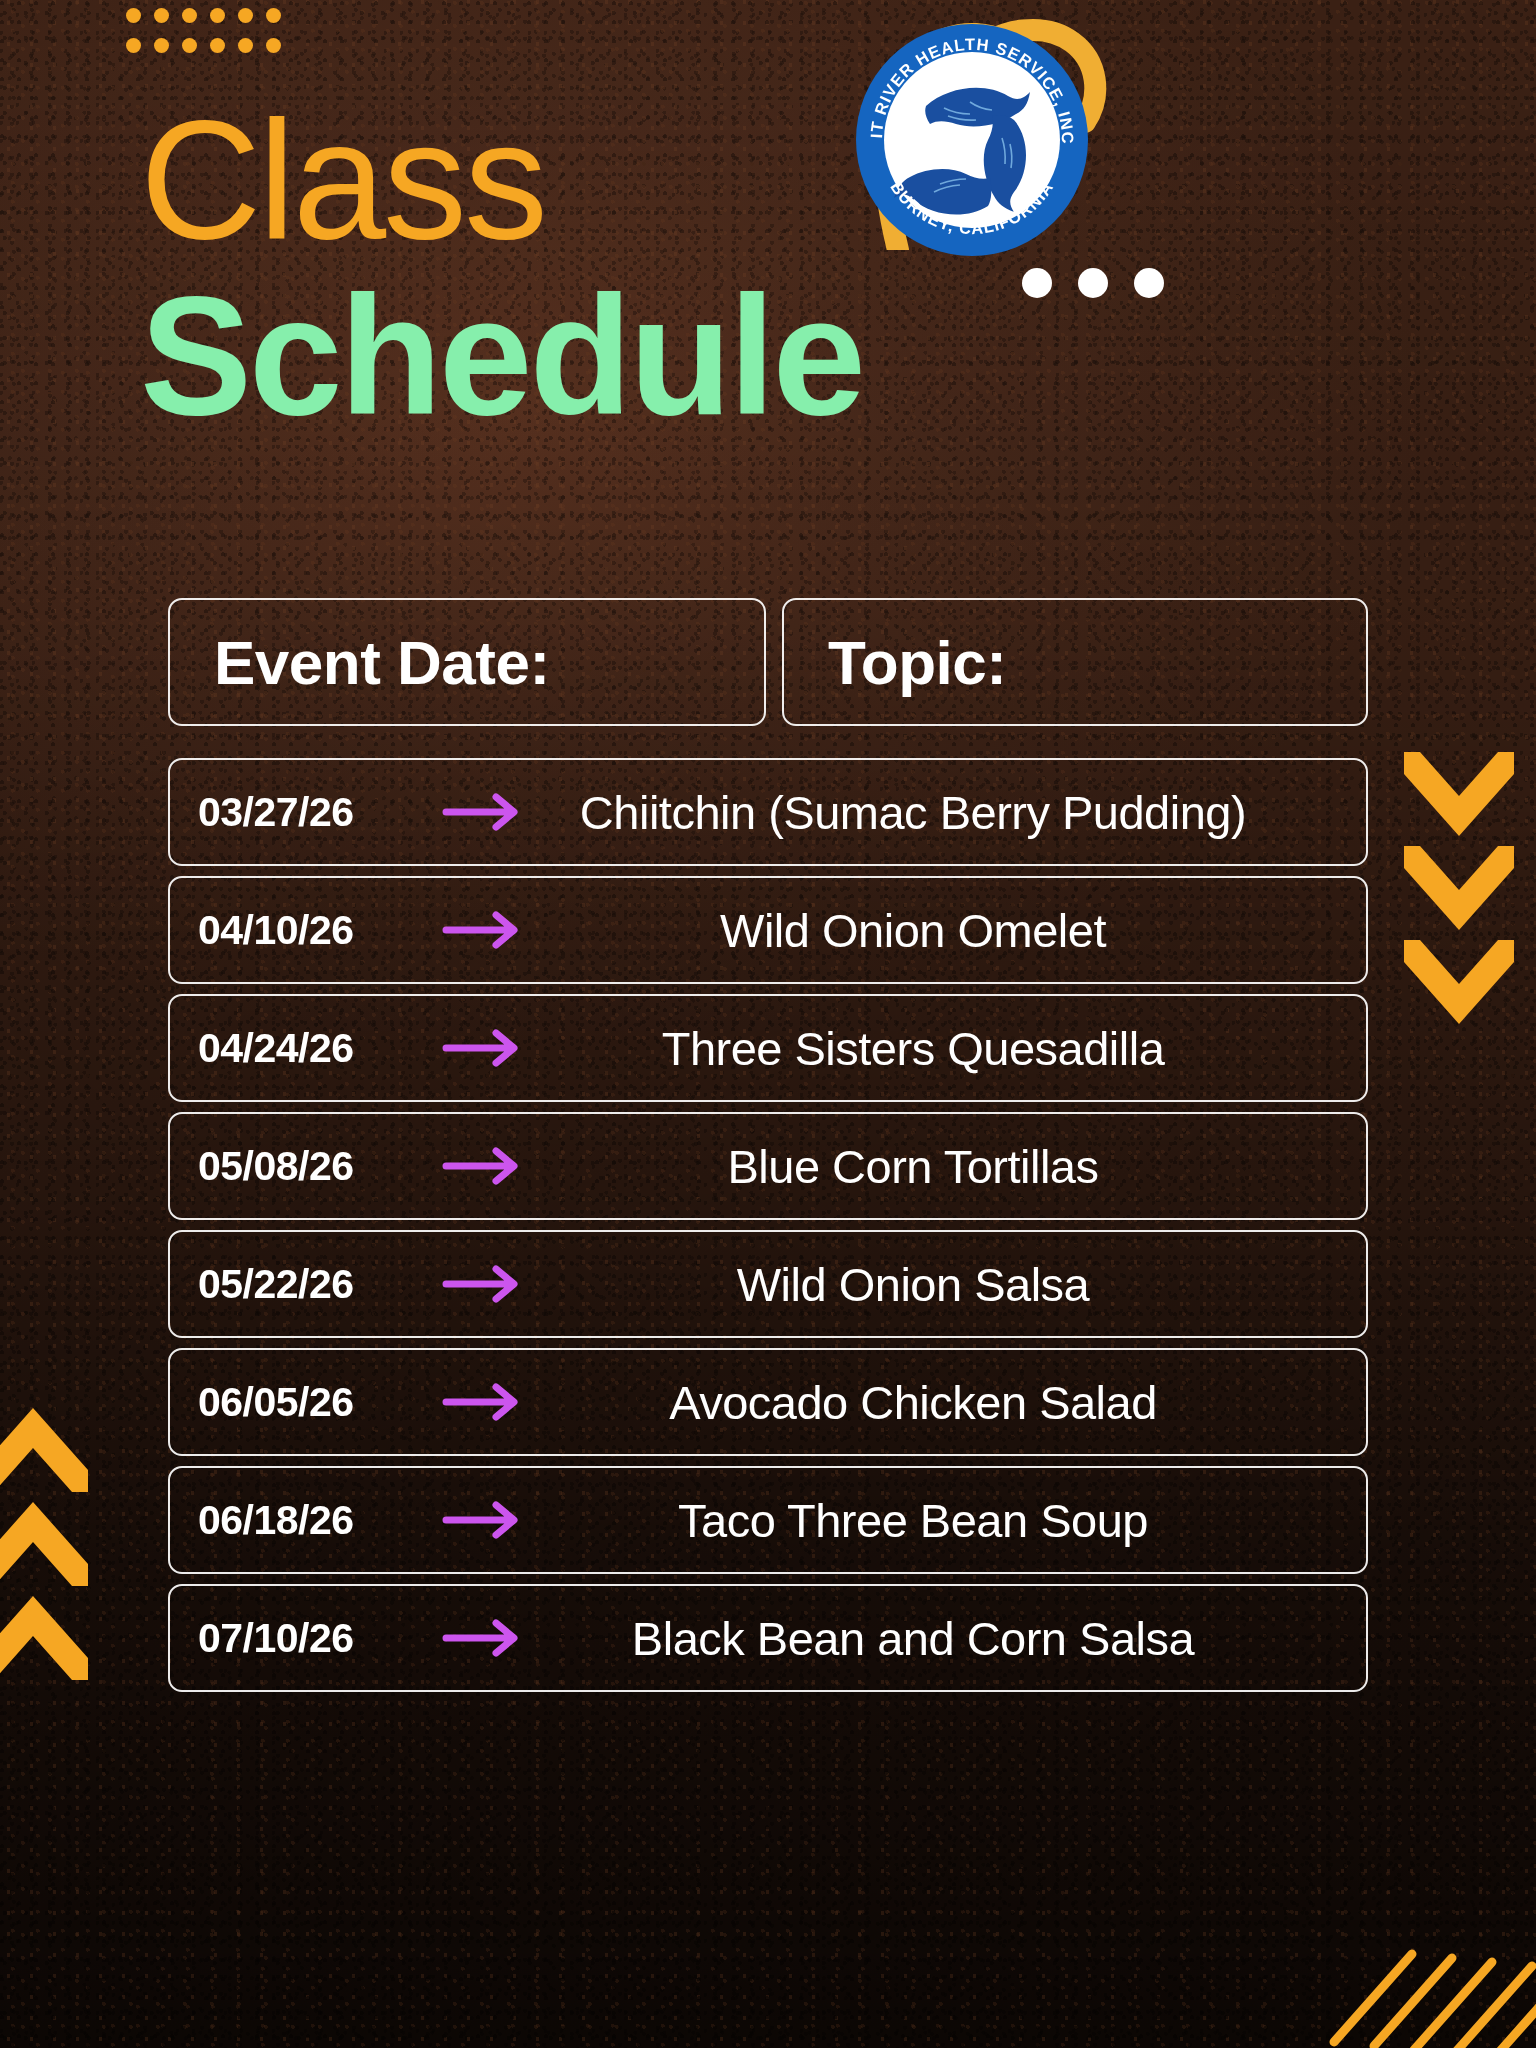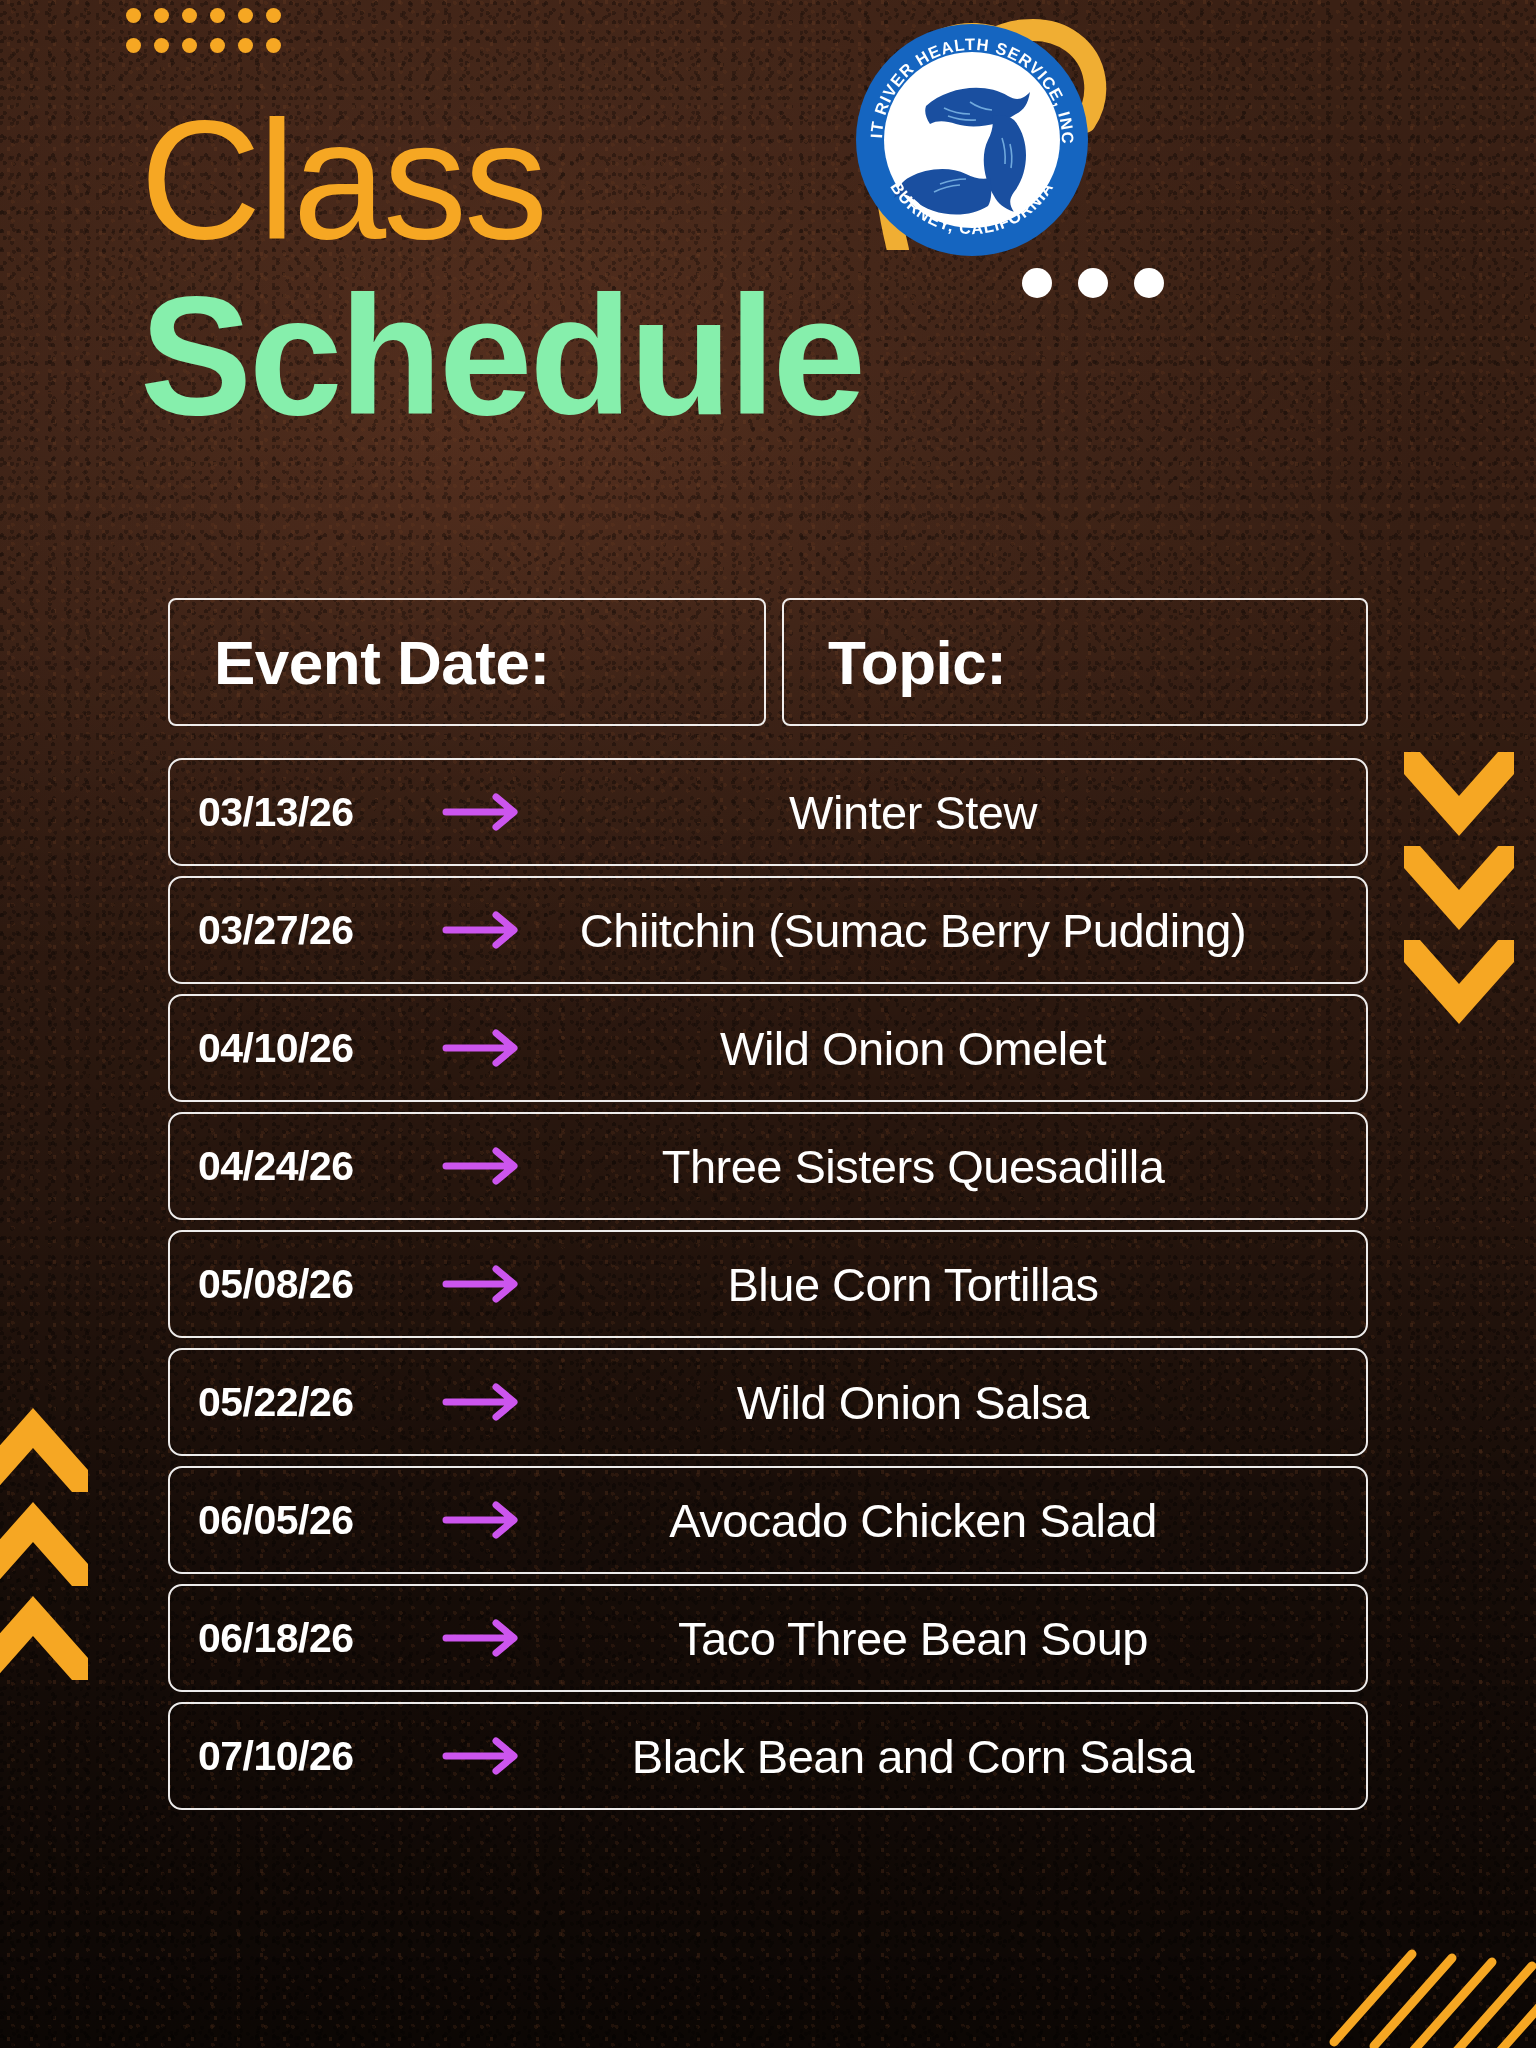--- a/index.html
+++ b/index.html
@@ -120,21 +120,21 @@
   .table {
     position: absolute;
     left: 168px; top: 598px;
     width: 1200px;
     z-index: 7;
   }
 
   .thead { display: flex; gap: 16px; margin-bottom: 32px; }
   .th {
     border: 2px solid rgba(255,255,255,0.92);
-    border-radius: 8px;
+    border-radius: 14px;
     height: 128px;
     display: flex;
     align-items: center;
     padding: 0 44px;
   }
   .th-date  { width: 598px; }
   .th-topic { flex: 1; }
   .th span {
     font-size: 62px;
     font-weight: 700;
@@ -270,27 +270,20 @@
       <div class="th th-date">
         <span>Event Date:</span>
       </div>
       <div class="th th-topic">
         <span>Topic:</span>
       </div>
     </div>
 
     <div class="tbody">
 
-      <div class="row">
-        <div class="row-date">03/13/26</div>
-        <svg class="row-arrow" viewBox="0 0 86 40">
-          <path d="M4 20 H70 M54 5 L72 20 L54 35" fill="none" stroke="#CC55EE" stroke-width="7" stroke-linecap="round" stroke-linejoin="round"></path>
-        </svg>
-        <div class="row-topic">Winter Stew</div>
-      </div>
 
       <div class="row">
         <div class="row-date">03/27/26</div>
         <svg class="row-arrow" viewBox="0 0 86 40">
           <path d="M4 20 H70 M54 5 L72 20 L54 35" fill="none" stroke="#CC55EE" stroke-width="7" stroke-linecap="round" stroke-linejoin="round"></path>
         </svg>
         <div class="row-topic">Chiitchin (Sumac Berry Pudding)</div>
       </div>
 
       <div class="row">

